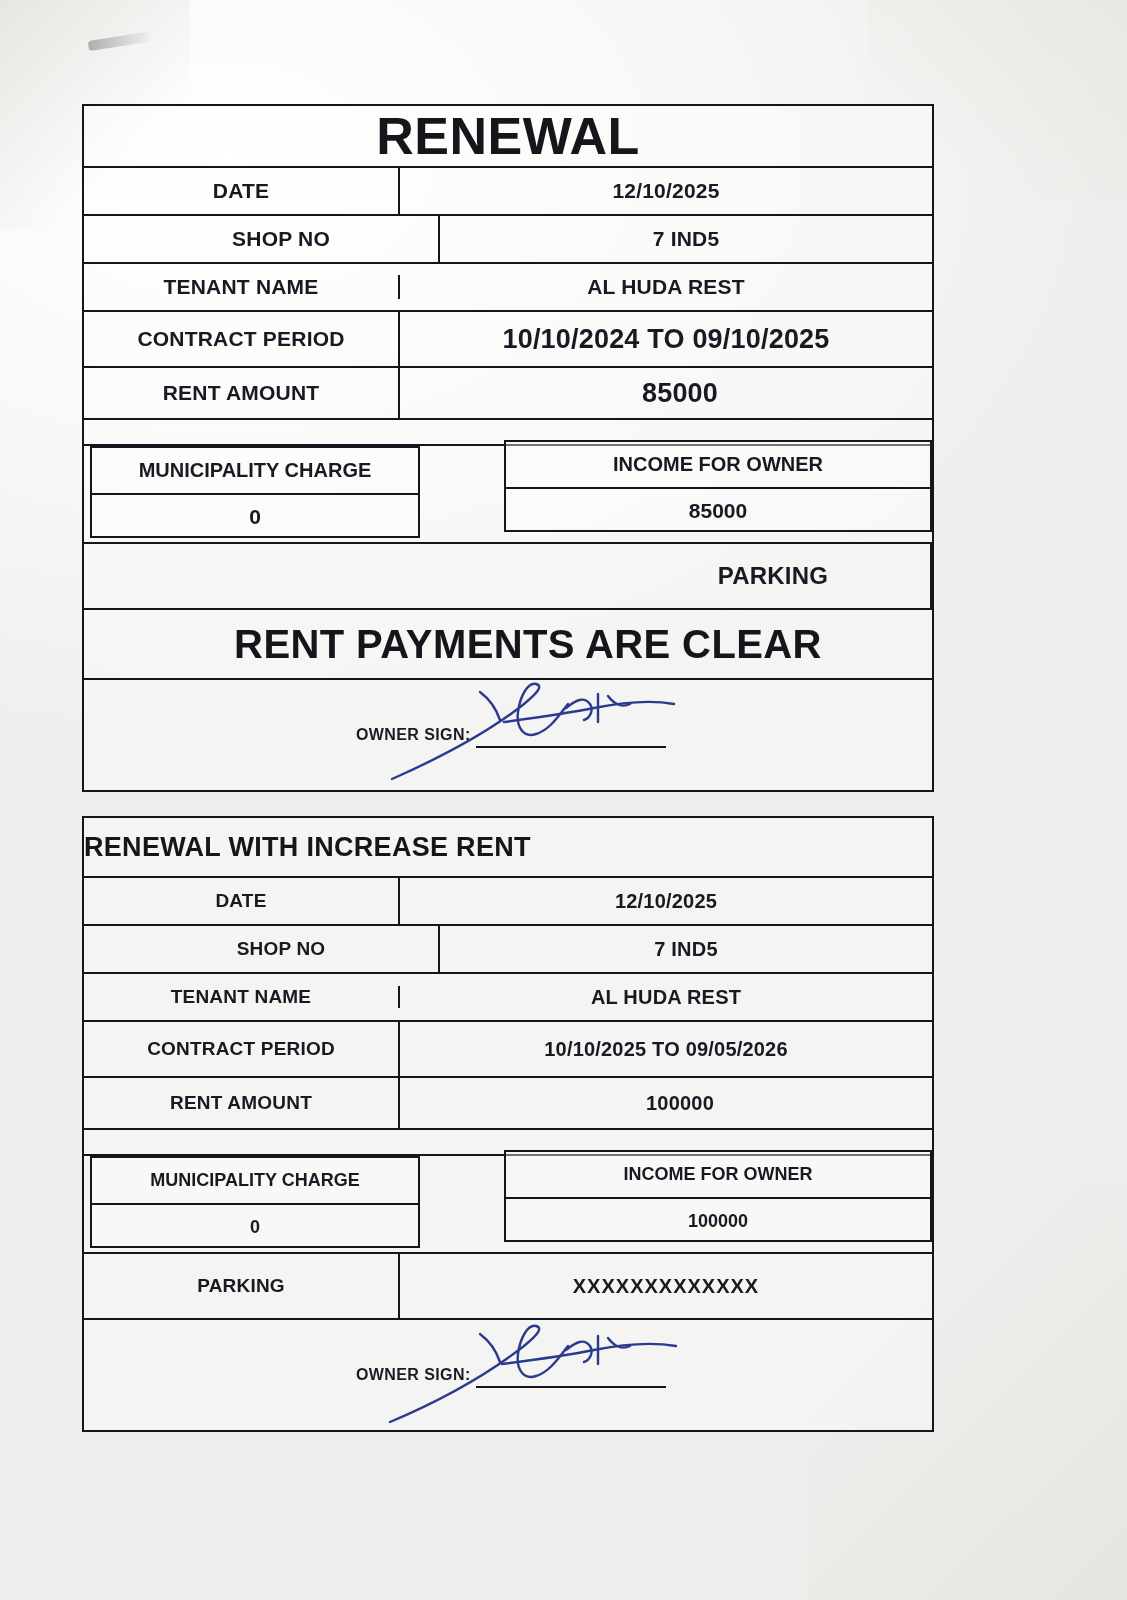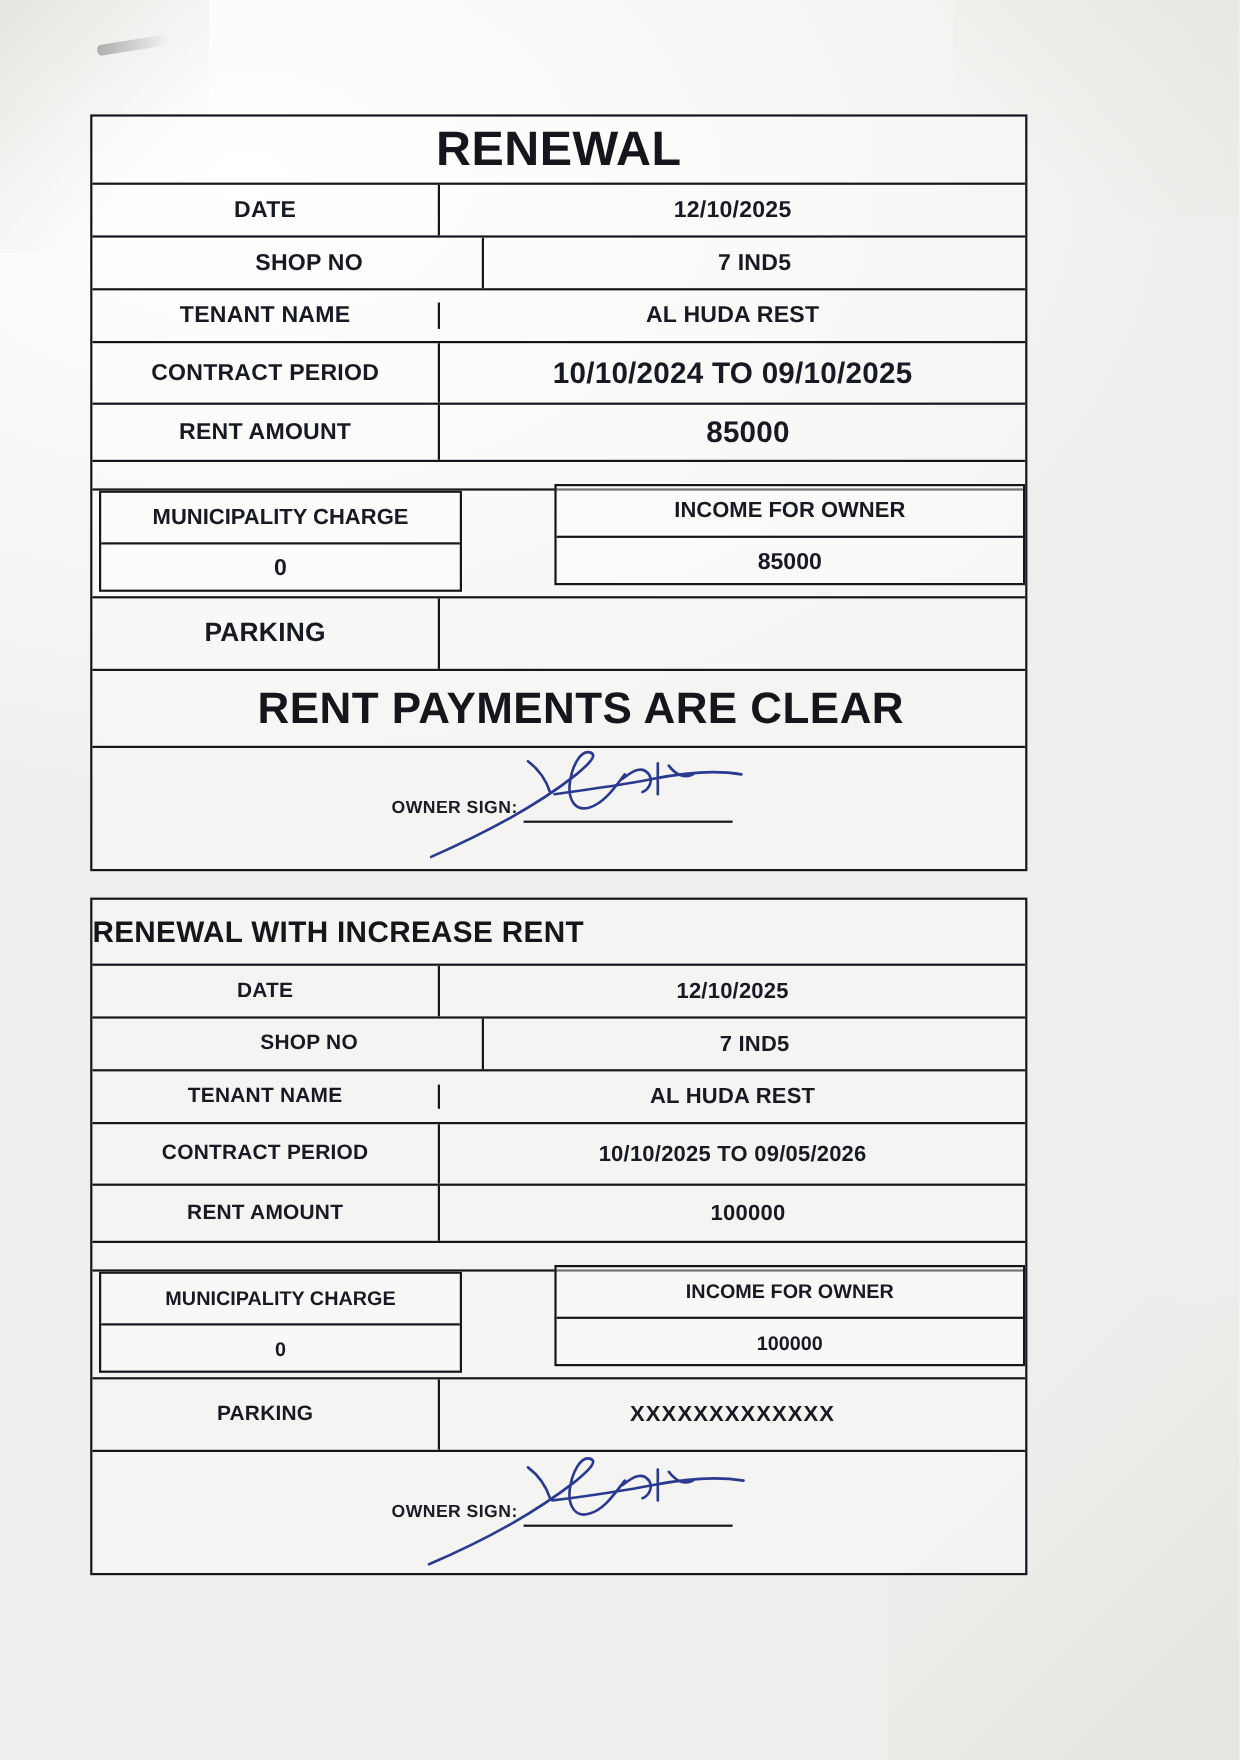--- a/index.html
+++ b/index.html
@@ -92,21 +92,21 @@
     font-weight: 600;
   }
 
   .title-row {
     height: 62px;
     justify-content: center;
     align-items: center;
     display: flex;
   }
   .title-text {
-    font-size: 44px;
+    font-size: 52px;
     font-weight: 700;
     letter-spacing: .5px;
     color: #14161c;
     text-align: right;
   }
   .subtitle-row { height: 60px; }
   .subtitle-text {
     font-size: 27px;
     font-weight: 700;
     letter-spacing: .3px;
@@ -140,21 +140,21 @@
     border-bottom: 2.5px solid #15161b;
     font-size: 20px; font-weight: 700; color: #171a22;
   }
   .mi-val {
     height: 44px;
     display: flex; align-items: center; justify-content: center;
     font-size: 21px; font-weight: 600; color: #171a22;
   }
 
   
-  .r-parking { height: 66px; }
+  .r-parking { height: 66px; justify-content: flex-end; }
   .parking-label { font-size: 24px; font-weight: 700; }
   .parking-value { font-size: 26px; font-weight: 700; letter-spacing: 1px; }
 
   
   .banner-row { height: 70px; justify-content: center; padding-left: 40px; }
   .banner-text {
     font-size: 40px;
     font-weight: 700;
     letter-spacing: .4px;
     color: #14161c;

